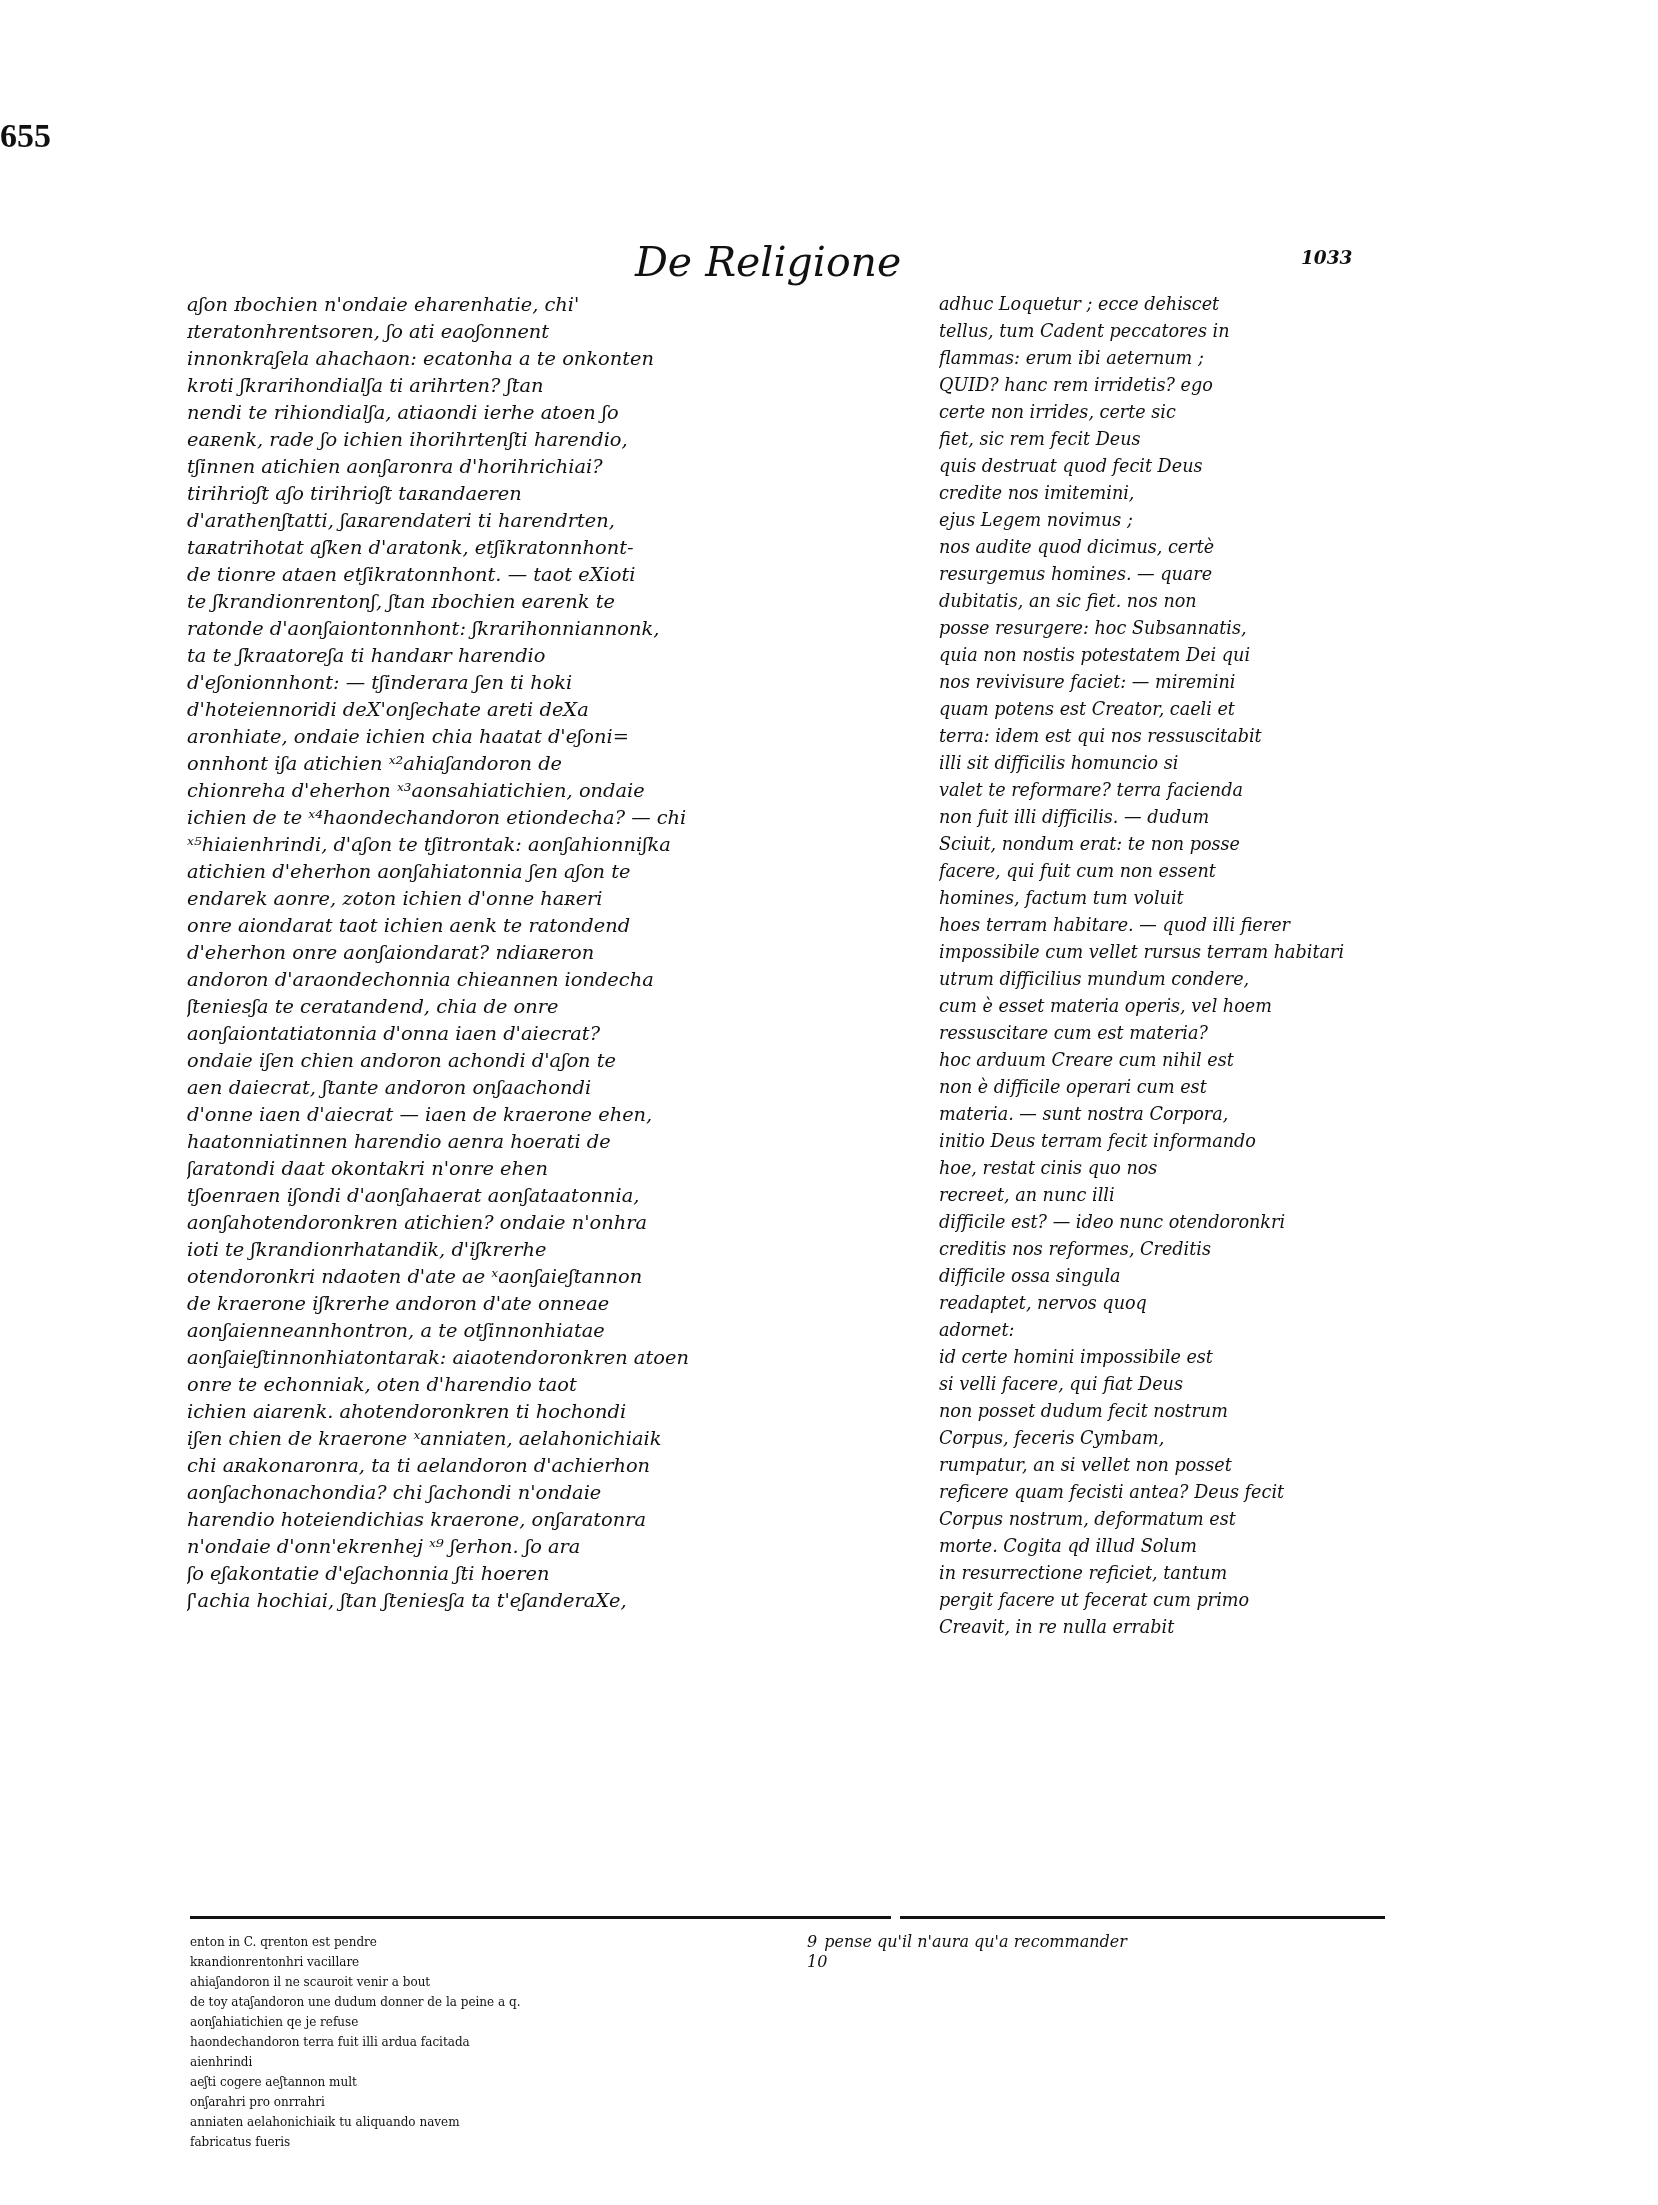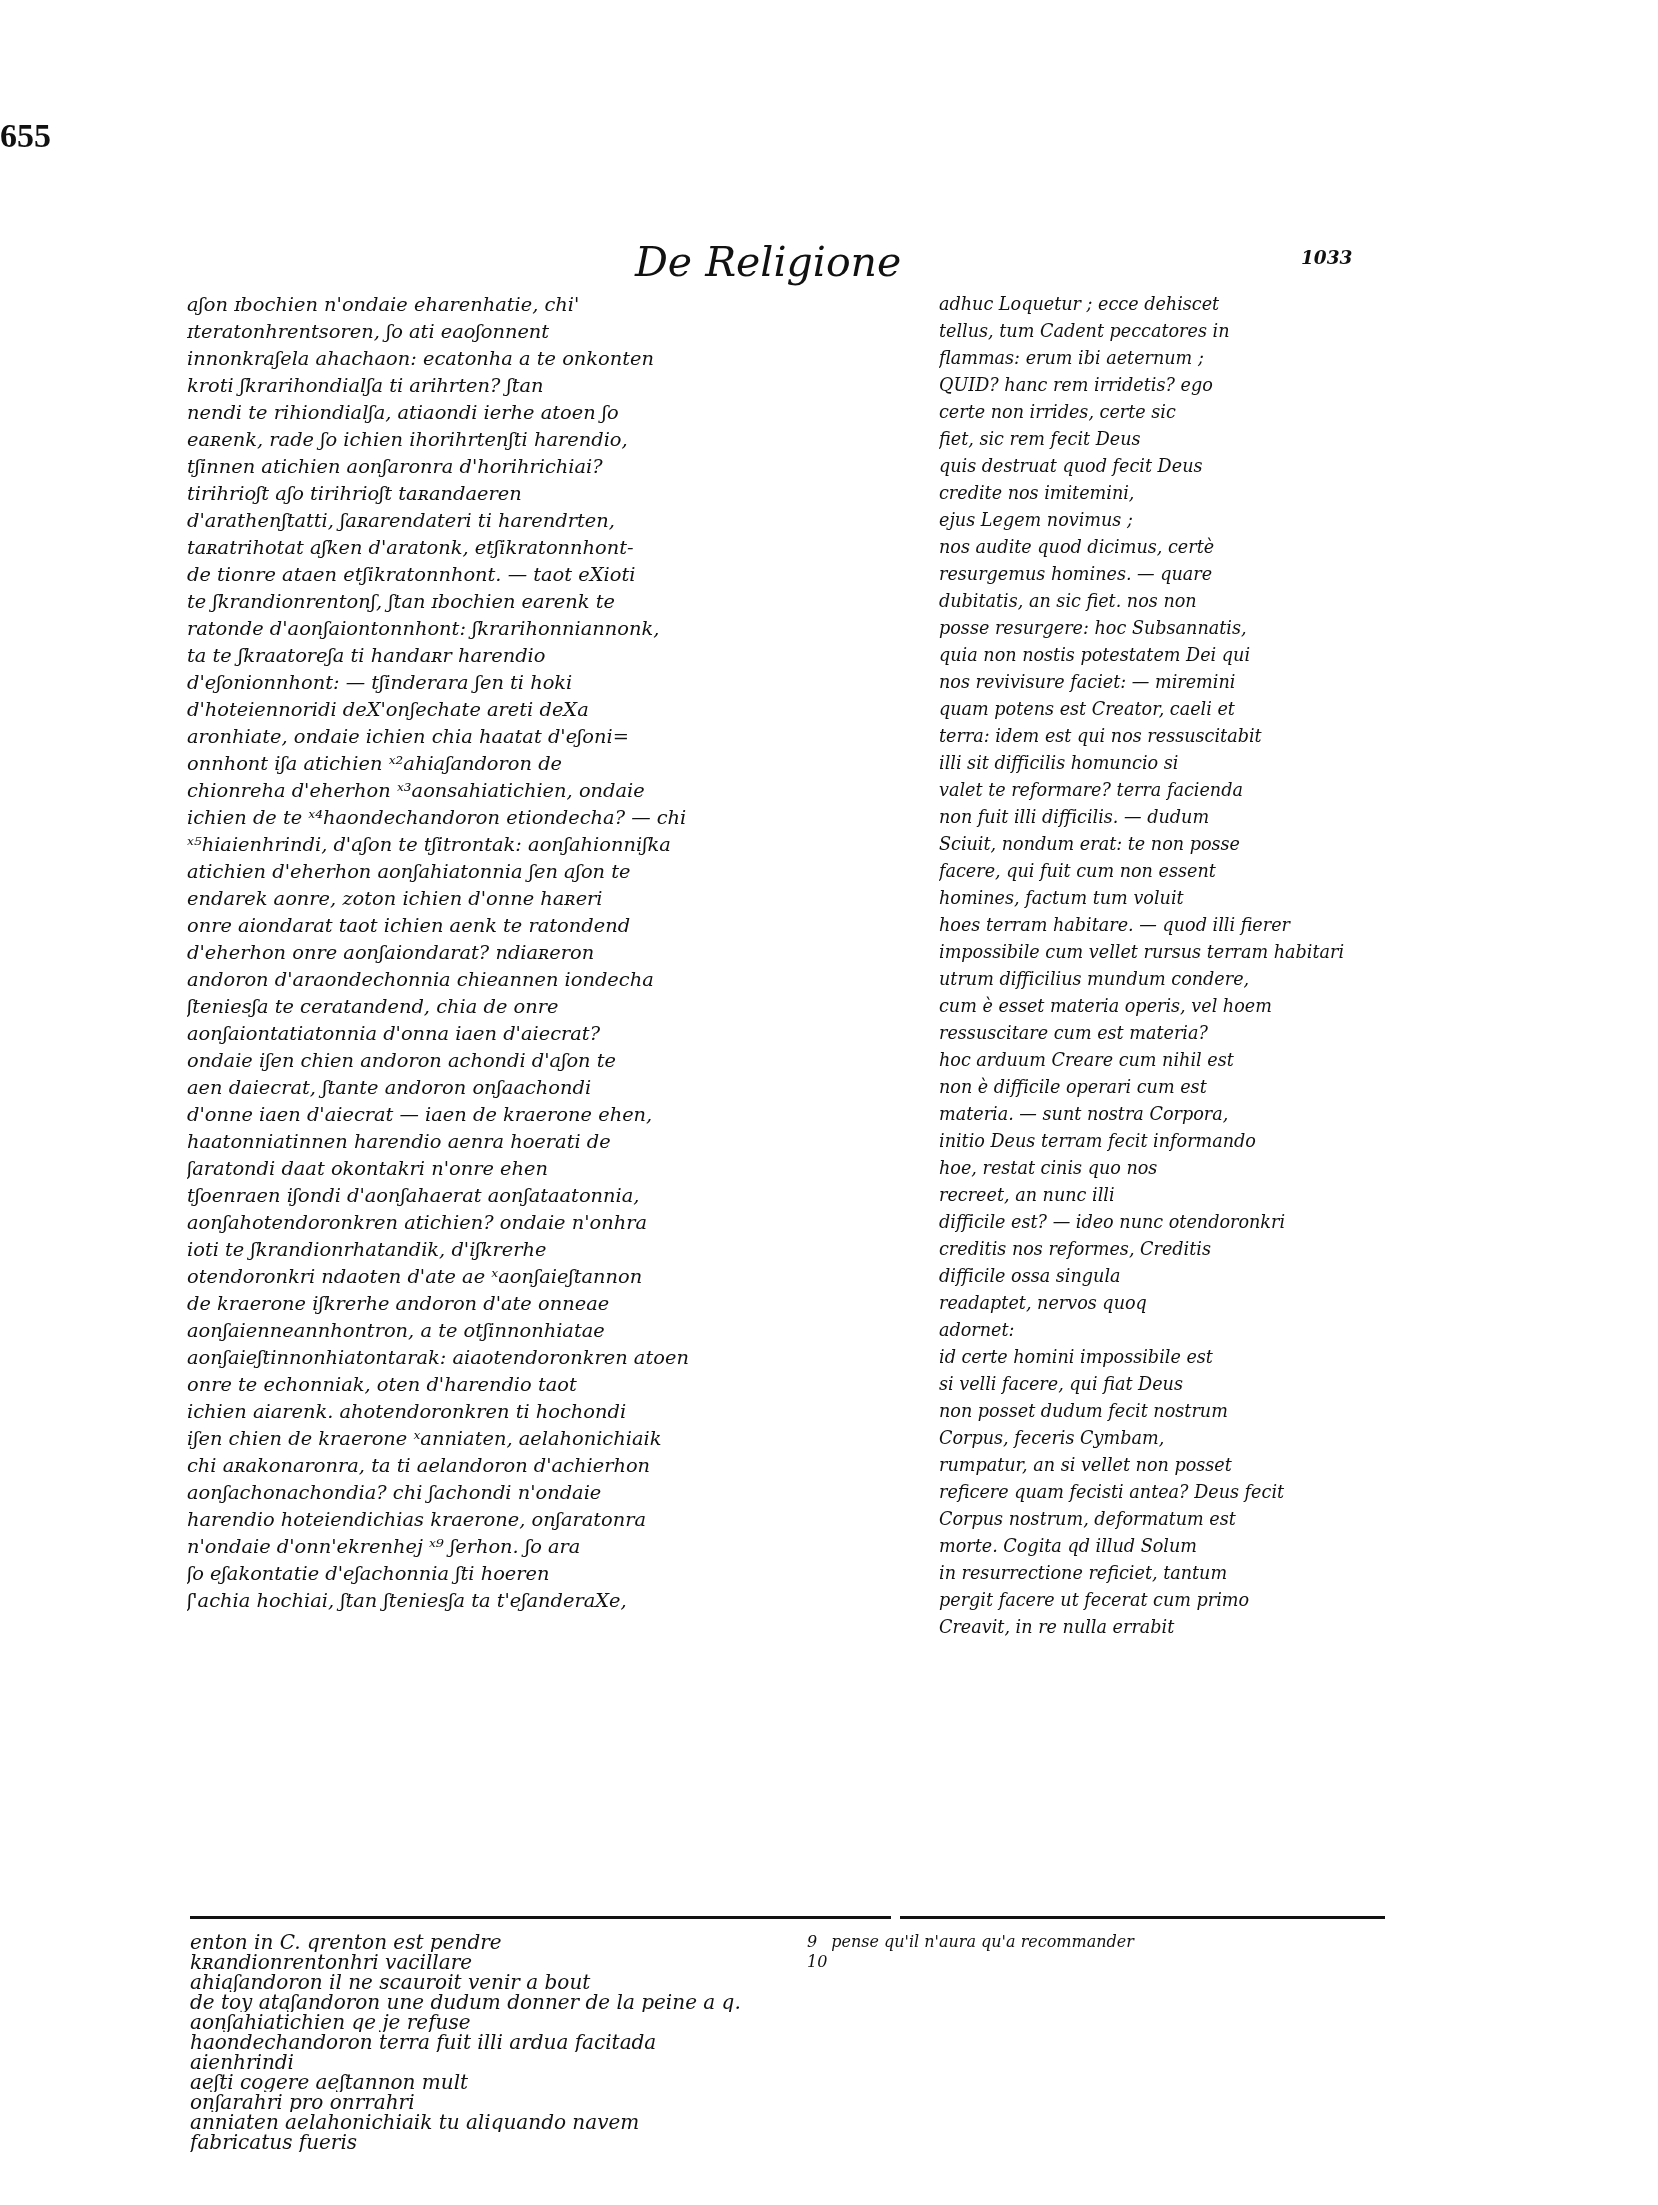--- a/index.html
+++ b/index.html
@@ -10,21 +10,21 @@
   .title{position:absolute;top:238px;left:635px;font-family:"DejaVu Serif",serif;
        font-style:italic;font-size:41px;text-align:center;}
   .ms-num{position:absolute;top:247px;left:1301px;font-style:italic;font-size:18.5px;font-weight:bold;}
   .col{position:absolute;font-style:italic;font-family:"DejaVu Serif",serif;}
   .col-left{left:187px;top:291px;width:715px;font-size:19.4px;line-height:27px;}
   .col-right{left:939px;top:291px;width:441px;font-size:17.6px;line-height:27px;}
   .line{white-space:nowrap;overflow:hidden;}
   .rule{position:absolute;top:1916px;height:2.6px;background:#111;}
   .rule-l{left:190px;width:701px;}
   .rule-r{left:900px;width:485px;}
-  .notes{position:absolute;left:190px;top:1932px;font-style:italic;font-size:20px;line-height:20px;width:688px;}
+  .notes{position:absolute;left:190px;top:1932px;font-size:12px;line-height:20px;width:688px;}
   .notes-r{position:absolute;left:807px;top:1932px;font-style:italic;font-size:16px;line-height:20px;width:573px;}
 </style>
 </head>
 <body>
 
 <div class="page-num">655</div>
 <div class="title">De Religione</div>
 <div class="ms-num">1033</div>
 
 <div class="col col-left" id="left-col">
@@ -141,16 +141,16 @@
     <div class="line">de toy ataʃandoron une dudum donner de la peine a q.</div>
     <div class="line">aonʃahiatichien qe je refuse</div>
     <div class="line">haondechandoron terra fuit illi ardua facitada</div>
     <div class="line">aienhrindi</div>
     <div class="line">aeʃti cogere aeʃtannon mult</div>
     <div class="line">onʃarahri pro onrrahri</div>
     <div class="line">anniaten aelahonichiaik tu aliquando navem</div>
     <div class="line">fabricatus fueris</div>
   </div>
 <div class="notes-r" id="notes-r">
-    <div><span>9</span><span style="margin-left: 14px;">pense qu'il n'aura qu'a recommander</span></div>
+    <div><span>9</span><span style="margin-left: 7px;">pense qu'il n'aura qu'a recommander</span></div>
     <div><span>10</span><span style="margin-left: 10.6px;"></span></div>
   </div>
 
 
 </body></html>

